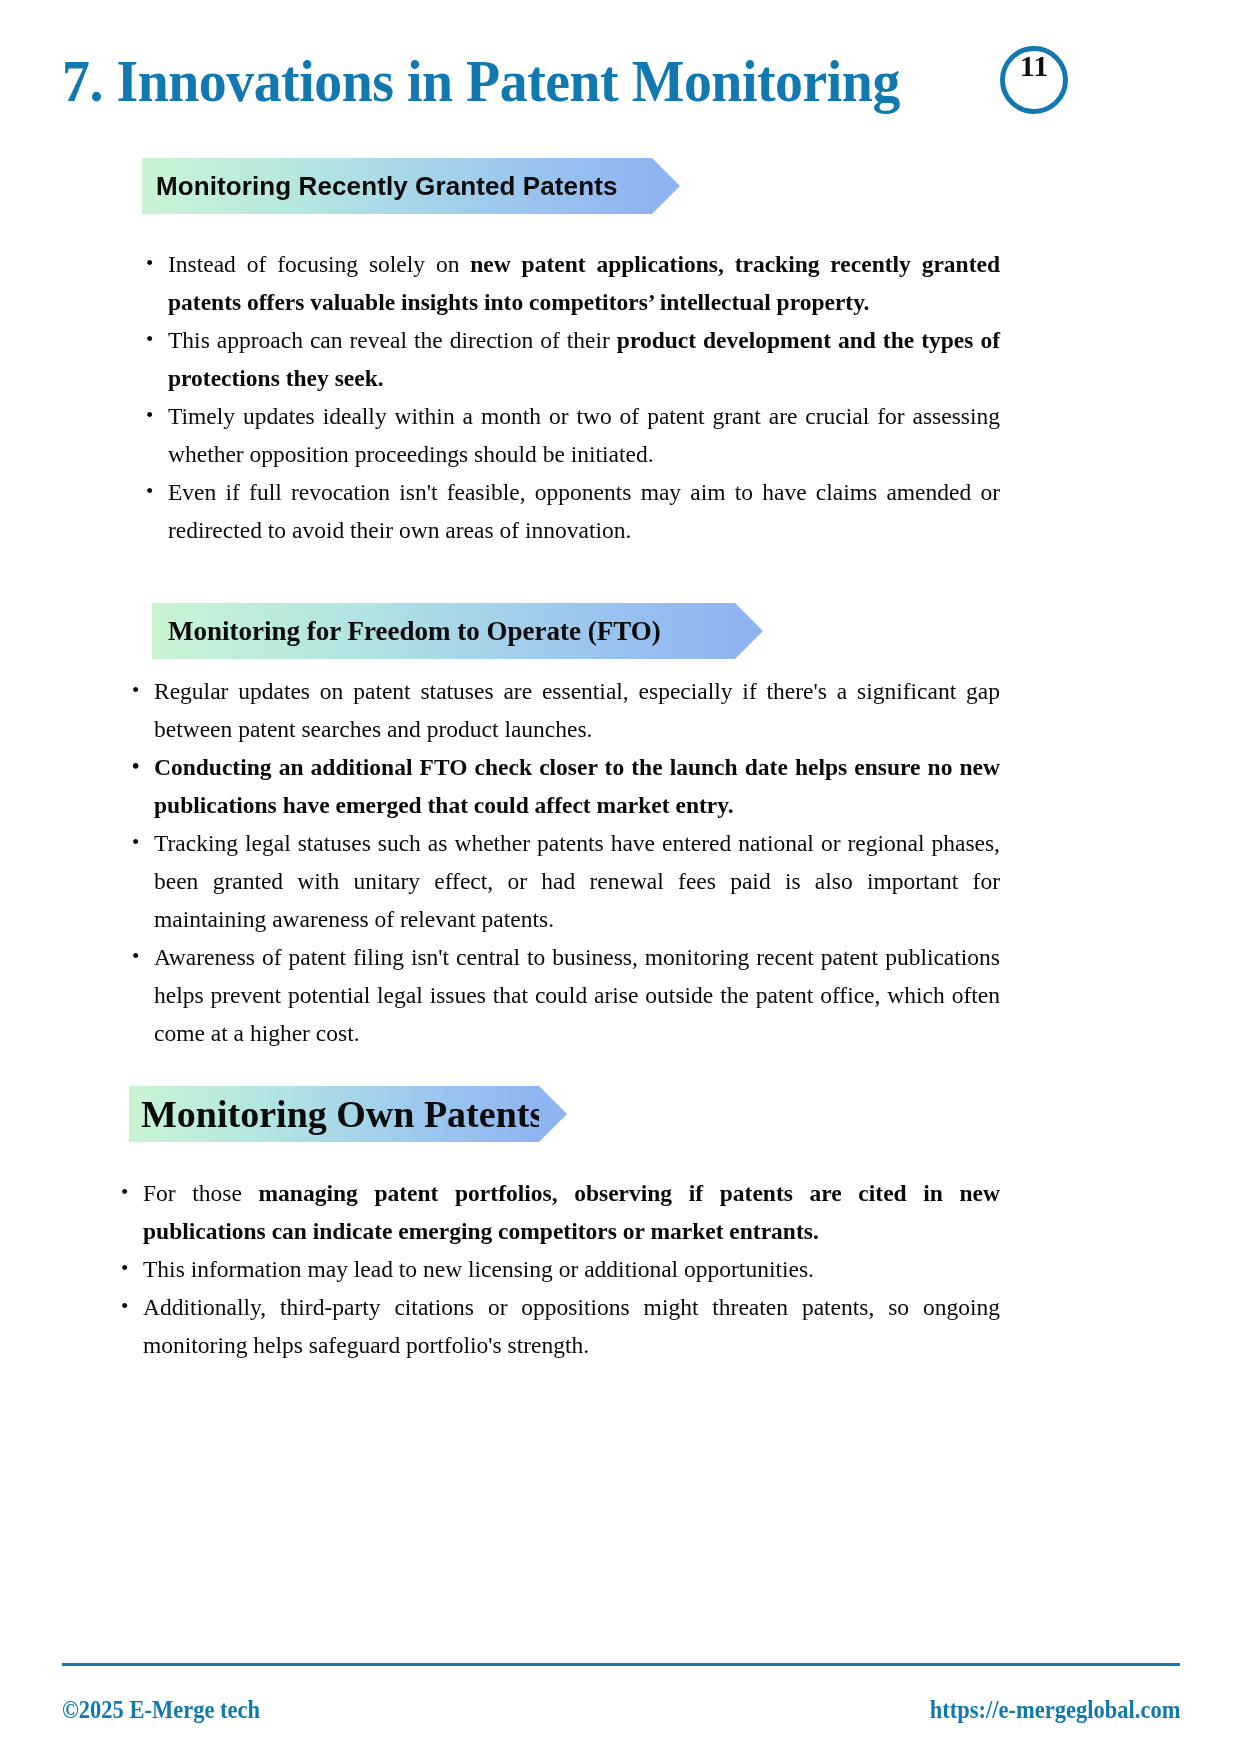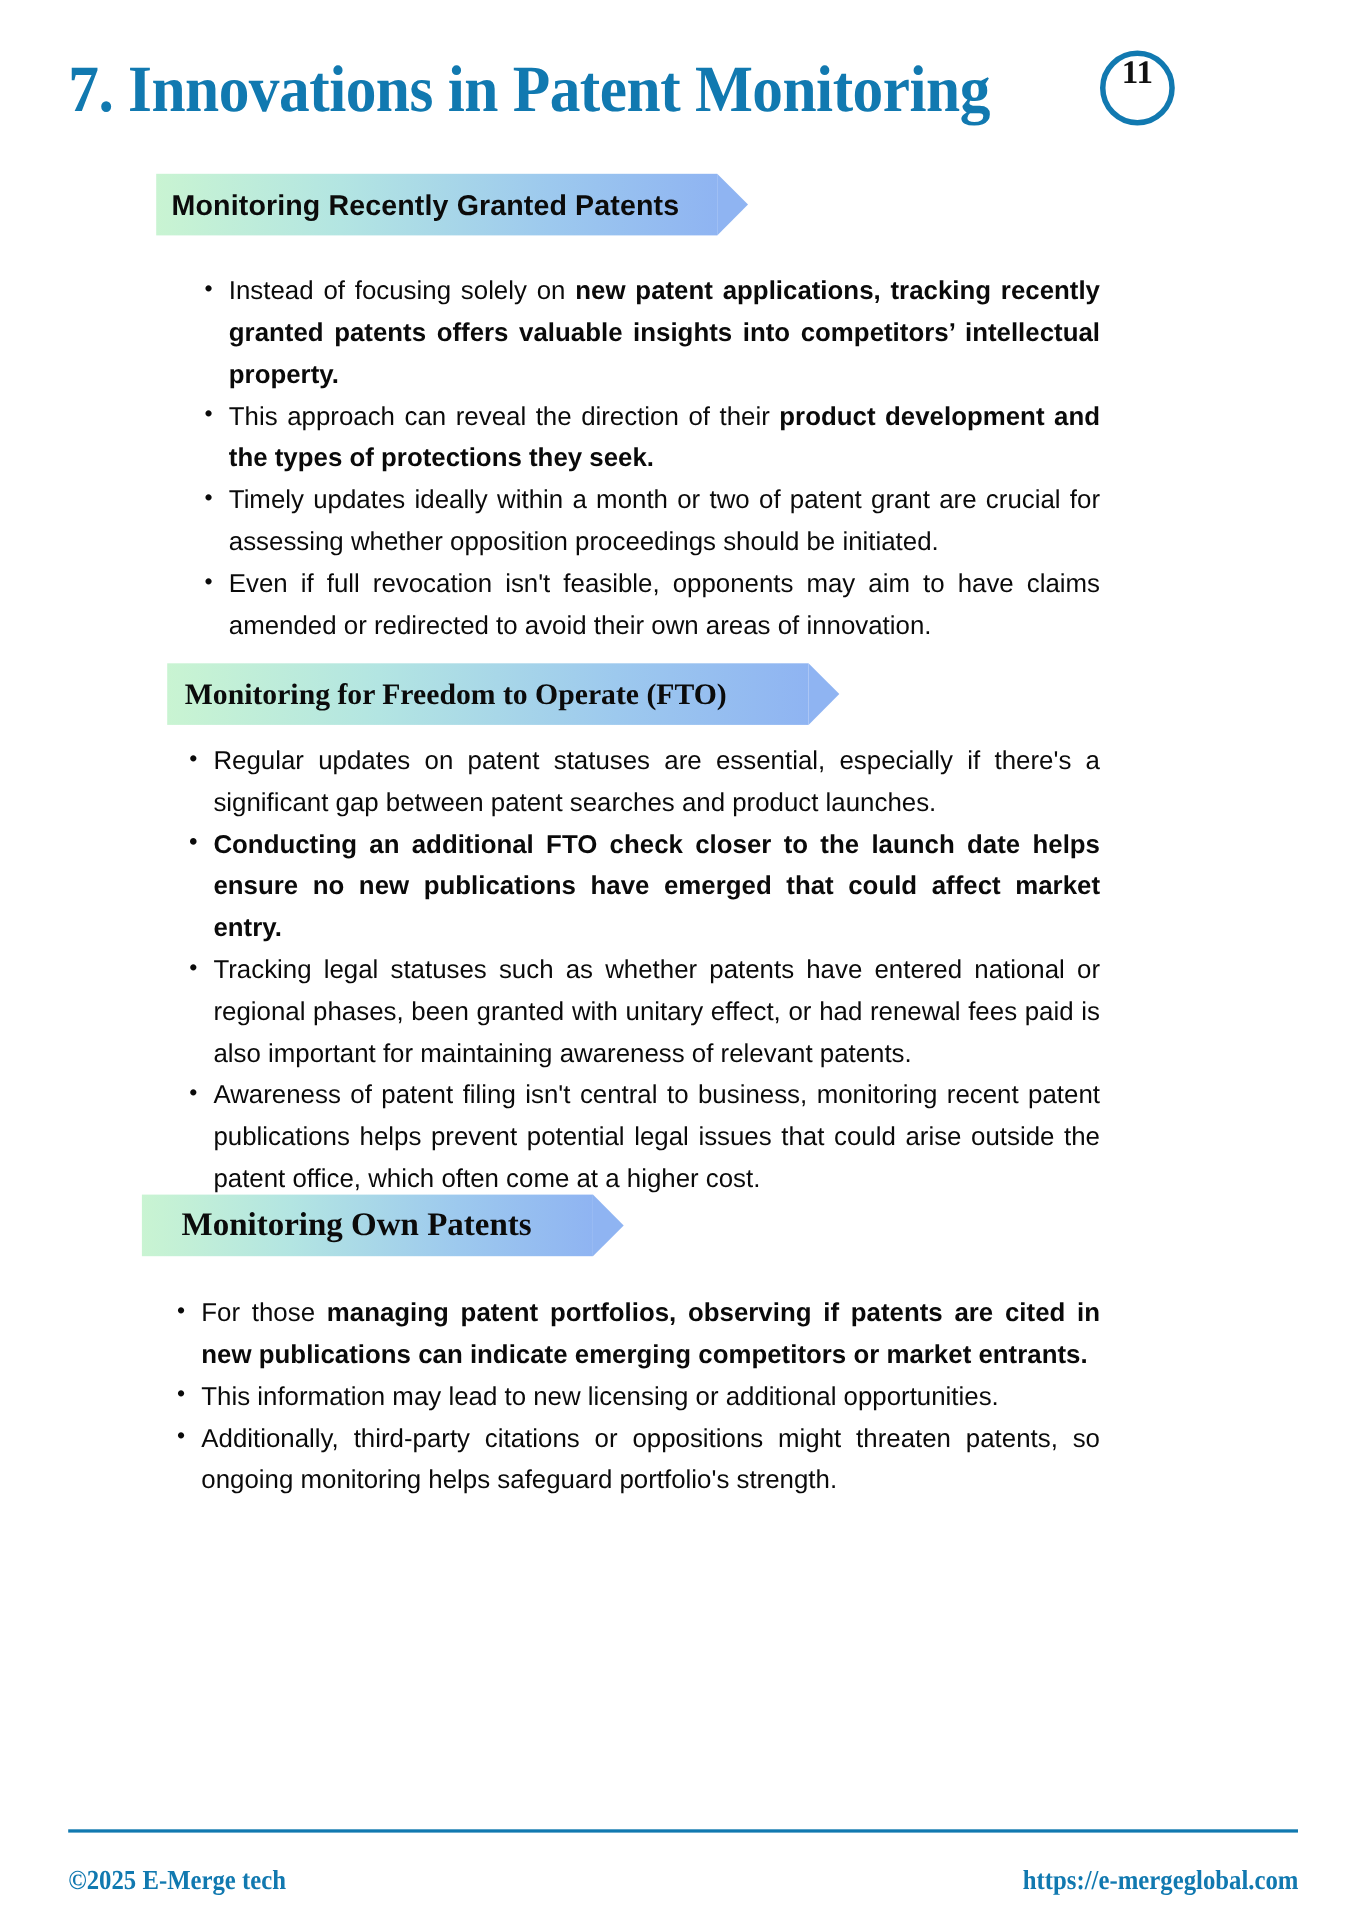--- a/index.html
+++ b/index.html
@@ -111,22 +111,21 @@
     padding: 0;
   }
   .bullets li {
     position: relative;
     padding-left: 30px;
     font-size: 23.5px;
     line-height: 38px;
     text-align: justify;
     color: #0a0a0a;
     margin-bottom: 0px;
-    font-family: Liberation Sans, sans-serif;
-    margin-left: 40px;
+    font-family: Liberation Serif, serif;
   }
   .bullets li::before {
     content: "\2022";
     position: absolute;
     left: 8px;
     top: -1px;
     font-size: 21px;
     line-height: 38px;
     color: #0a0a0a;
   }
@@ -213,21 +212,21 @@
     </li>
     <li>
       <span>Tracking legal statuses such as whether patents have entered national or regional phases, been granted with unitary effect, or had renewal fees paid is also important for maintaining awareness of relevant patents.</span>
     </li>
     <li>
       <span>Awareness of patent filing isn't central to business, monitoring recent patent publications helps prevent potential legal issues that could arise outside the patent office, which often come at a higher cost.</span>
     </li>
   </ul>
 
   <div class="banner serif" style="left:129px; top:1086px; width:410px;">
-    <span class="banner-label" style="margin-left:36px; font-size:30px;">Monitoring Own Patents</span>
+    <span class="banner-label" style="margin-left:12px; font-size:38px;">Monitoring Own Patents</span>
   </div>
 
   <ul class="bullets" style="left:113px; top:1174px; width:887px;">
     <li>
       <span>For those </span><b>managing patent portfolios, observing if patents are cited in new publications can indicate emerging competitors or market entrants.</b>
     </li>
     <li>
       <span>This information may lead to new licensing or additional opportunities.</span>
     </li>
     <li>

